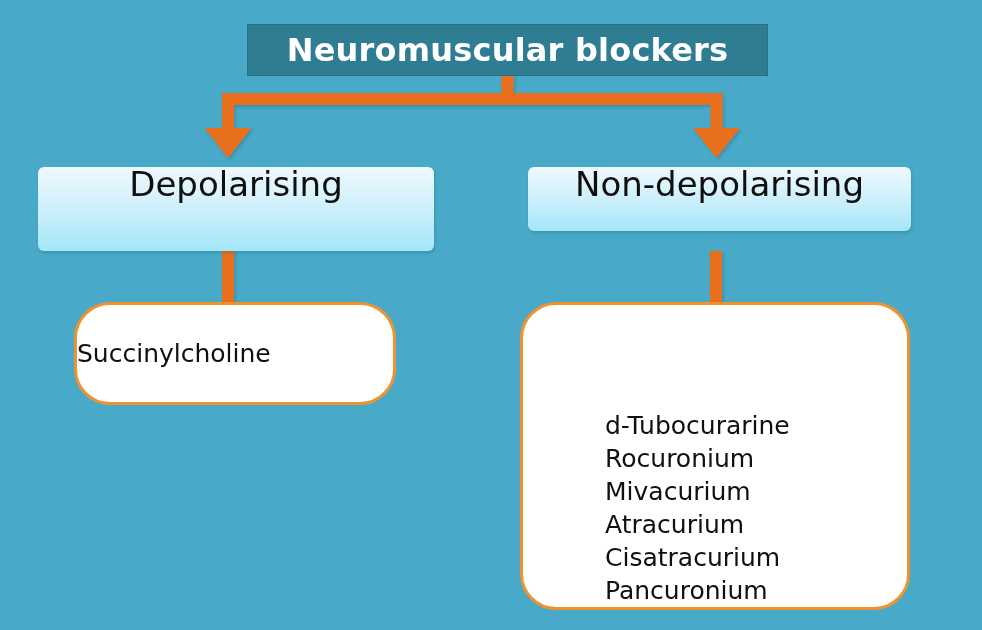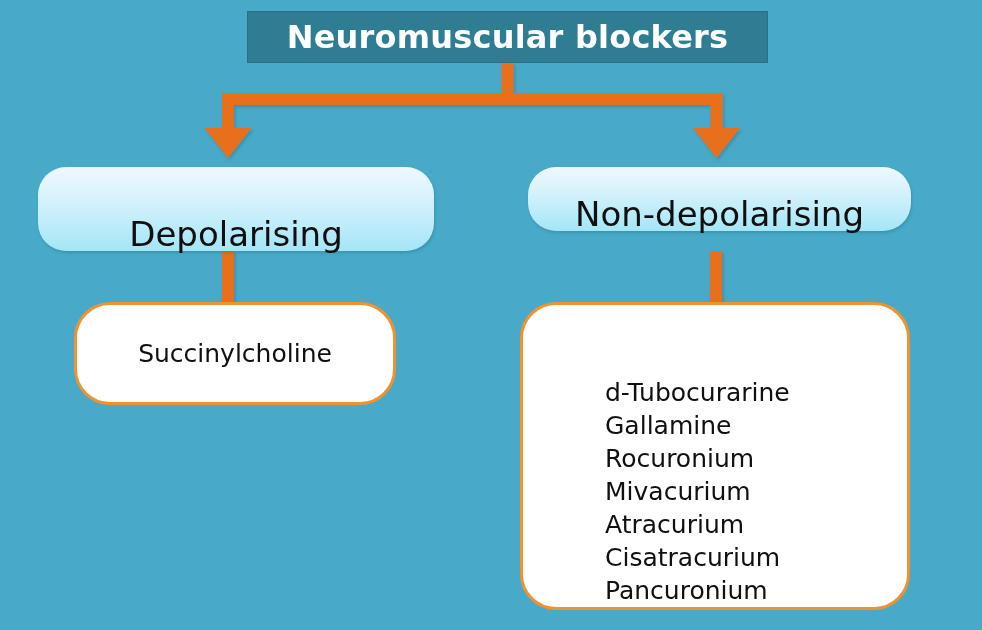--- a/index.html
+++ b/index.html
@@ -28,21 +28,21 @@
     top: 0;
     width: 982px;
     height: 630px;
     pointer-events: none;
   }
 
   
   .root-box {
     position: absolute;
     left: 247px;
-    top: 11px;
+    top: 24px;
     width: 521px;
     height: 52px;
     background: #2e7d92;
     border: 1px solid #2a6f82;
     box-sizing: border-box;
     display: flex;
     align-items: center;
     justify-content: center;
   }
   .root-label {
@@ -51,24 +51,24 @@
     font-weight: bold;
     letter-spacing: 0.2px;
     line-height: 1;
     white-space: nowrap;
   }
 
   
   .cat-box {
     position: absolute;
     box-sizing: border-box;
-    border-radius: 28px;
+    border-radius: 6px;
     background: linear-gradient(to bottom, #eef9fe 0%, #ddf4fd 28%, #bfecfa 68%, #a3e6f7 100%);
     display: flex;
-    align-items: flex-end;
+    align-items: flex-start;
     justify-content: center;
     box-shadow: 1px 2px 3px rgba(20, 70, 90, 0.22);
   }
   .cat-box-left {
     left: 38px;
     top: 167px;
     width: 396px;
     height: 84px;
   }
   .cat-box-right {
@@ -92,21 +92,21 @@
     border: 3px solid #f0932f;
     border-radius: 36px;
   }
   .drug-box-left {
     left: 74px;
     top: 302px;
     width: 322px;
     height: 103px;
     display: flex;
     align-items: center;
-    justify-content: center;
+    justify-content: flex-start;
   }
   .drug-box-right {
     left: 520px;
     top: 302px;
     width: 390px;
     height: 308px;
     display: flex;
     align-items: flex-end;
     justify-content: flex-start;
     padding: 10px 0 0 82px;
@@ -182,21 +182,20 @@
     <span class="cat-label">Non-depolarising</span>
   </div>
 
   <div class="drug-box drug-box-left">
     <span class="drug-single">Succinylcholine</span>
   </div>
 
   <div class="drug-box drug-box-right">
     <ul class="drug-list">
       <li>d-Tubocurarine</li>
-      <li>Gallamine</li>
       <li>Rocuronium</li>
       <li>Mivacurium</li>
       <li>Atracurium</li>
       <li>Cisatracurium</li>
       <li>Pancuronium</li>
     </ul>
   </div>
 
 </div>
 

